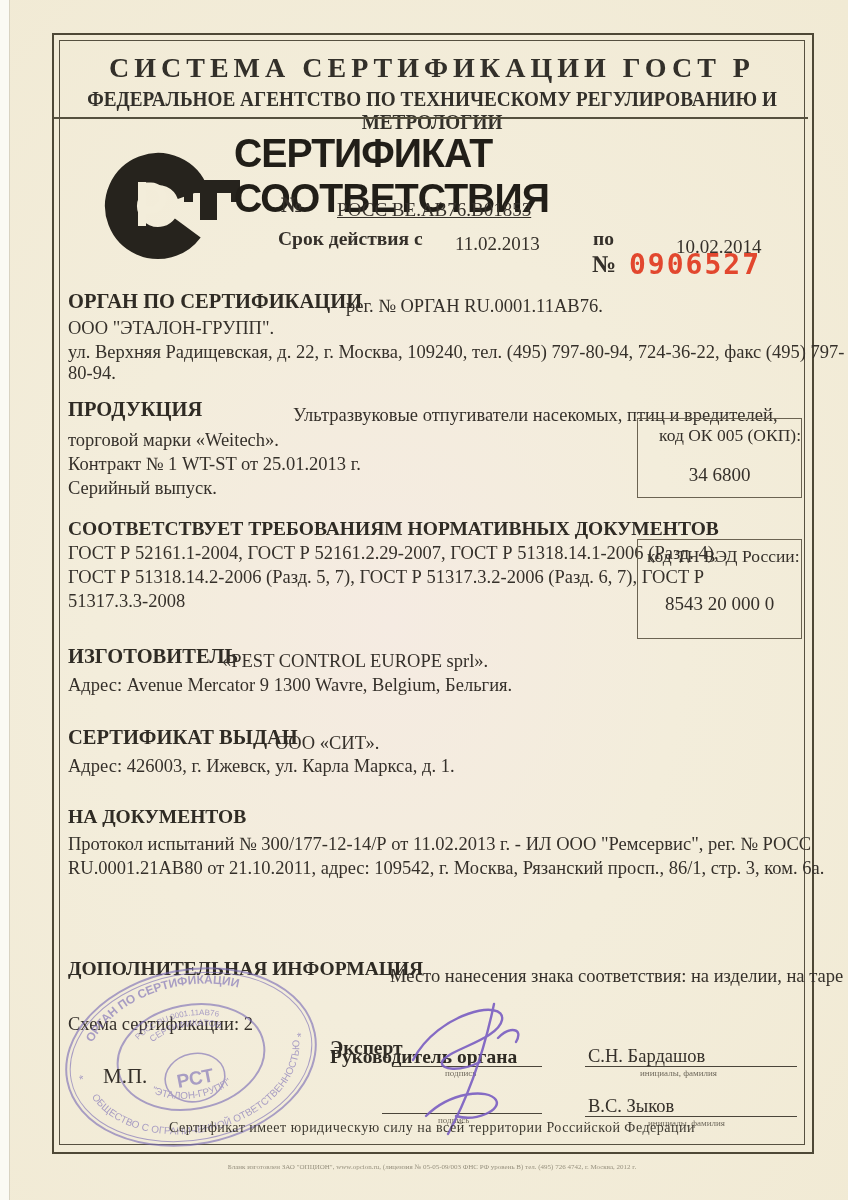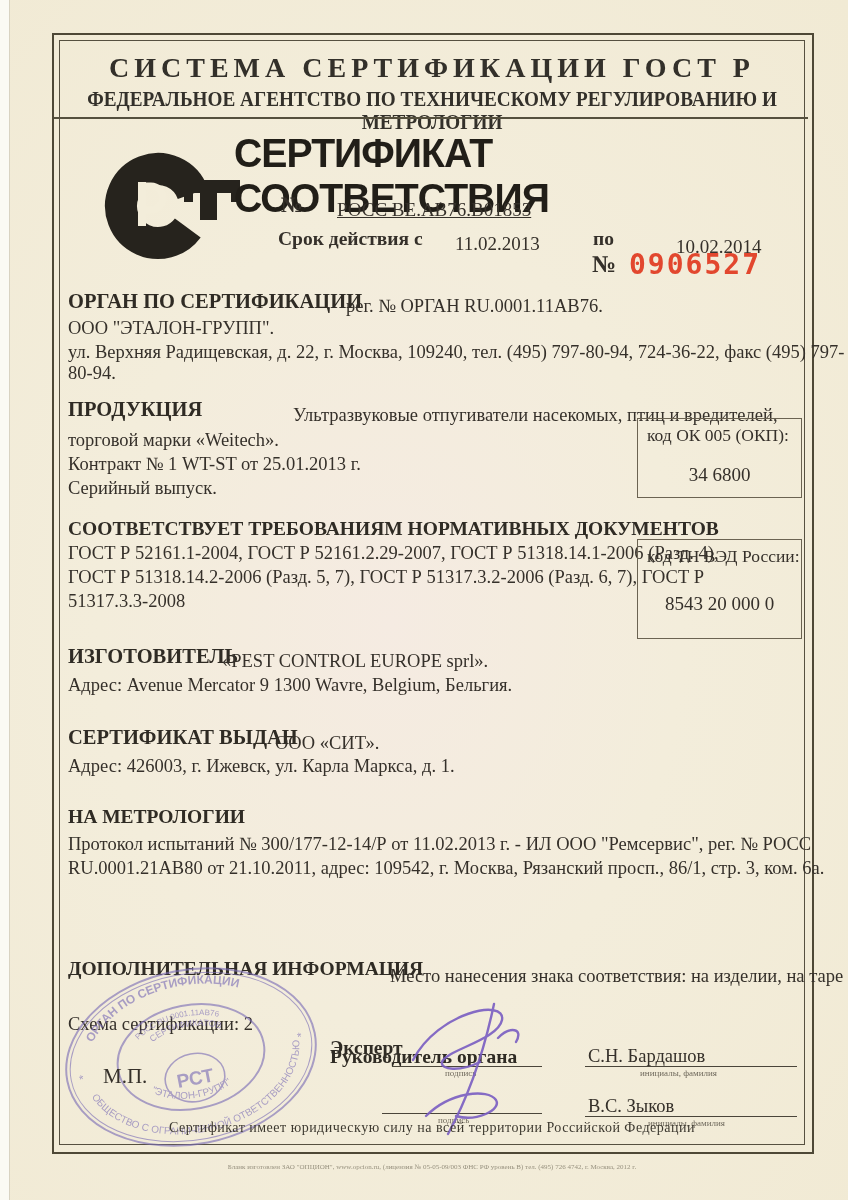--- a/index.html
+++ b/index.html
@@ -70,42 +70,42 @@
   <div class="abs serif18" style="left:346px;top:296px;">рег. № ОРГАН RU.0001.11АВ76.</div>
   <div class="abs serif18" style="left:68px;top:318px;">ООО "ЭТАЛОН-ГРУПП".</div>
   <div class="abs serif18" style="left:68px;top:342px;">ул. Верхняя Радищевская, д. 22, г. Москва, 109240, тел. (495) 797-80-94, 724-36-22, факс (495) 797-80-94.</div>
 
   <div class="abs h20" style="left:68px;top:398px;">ПРОДУКЦИЯ</div>
   <div class="abs serif18" style="left:293px;top:405px;">Ультразвуковые отпугиватели насекомых, птиц и вредителей,</div>
   <div class="abs serif18" style="left:68px;top:430px;">торговой марки «Weitech».</div>
   <div class="abs serif18" style="left:68px;top:454px;">Контракт № 1 WT-ST от 25.01.2013 г.</div>
   <div class="abs serif18" style="left:68px;top:478px;">Серийный выпуск.</div>
   <div class="abs code-box" style="left:637px;top:418px;width:163px;height:78px;">
-    <div class="code-label" style="margin:6px 0 0 9px;">код ОК 005 (ОКП):</div>
+    <div class="code-label" style="margin:6px 0 0 9px;text-align:right;">код ОК 005 (ОКП):</div>
     <div class="code-value" style="margin-top:18px;">34 6800</div>
   </div>
 
   <div class="abs b" style="left:68px;top:518px;font-size:19.5px;color:#2f2b24;">СООТВЕТСТВУЕТ ТРЕБОВАНИЯМ НОРМАТИВНЫХ ДОКУМЕНТОВ</div>
   <div class="abs serif18" style="left:68px;top:543px;">ГОСТ Р 52161.1-2004, ГОСТ Р 52161.2.29-2007, ГОСТ Р 51318.14.1-2006 (Разд. 4),</div>
   <div class="abs serif18" style="left:68px;top:567px;">ГОСТ Р 51318.14.2-2006 (Разд. 5, 7), ГОСТ Р 51317.3.2-2006 (Разд. 6, 7), ГОСТ Р</div>
   <div class="abs serif18" style="left:68px;top:591px;">51317.3.3-2008</div>
   <div class="abs code-box" style="left:637px;top:539px;width:163px;height:98px;">
     <div class="code-label" style="margin:6px 0 0 9px;">код ТН ВЭД России:</div>
     <div class="code-value" style="margin-top:26px;">8543 20 000 0</div>
   </div>
 
   <div class="abs h20" style="left:68px;top:645px;">ИЗГОТОВИТЕЛЬ</div>
   <div class="abs serif18" style="left:222px;top:651px;">«PEST CONTROL EUROPE sprl».</div>
   <div class="abs serif18" style="left:68px;top:675px;">Адрес: Avenue Mercator 9 1300 Wavre, Belgium, Бельгия.</div>
 
   <div class="abs h20" style="left:68px;top:726px;">СЕРТИФИКАТ ВЫДАН</div>
   <div class="abs serif18" style="left:275px;top:733px;">ООО «СИТ».</div>
   <div class="abs serif18" style="left:68px;top:756px;">Адрес: 426003, г. Ижевск, ул. Карла Маркса, д. 1.</div>
 
-  <div class="abs b" style="left:68px;top:806px;font-size:19.5px;color:#2f2b24;">НА МЕТРОЛОГИИ</div>
+  <div class="abs b" style="left:68px;top:806px;font-size:19.5px;color:#2f2b24;">НА ДОКУМЕНТОВ</div>
   <div class="abs serif18" style="left:68px;top:834px;">Протокол испытаний № 300/177-12-14/Р от 11.02.2013 г. - ИЛ ООО "Ремсервис", рег. № РОСС</div>
   <div class="abs serif18" style="left:68px;top:858px;">RU.0001.21АВ80 от 21.10.2011, адрес: 109542, г. Москва, Рязанский просп., 86/1, стр. 3, ком. 6а.</div>
 
   <div class="abs serif18" style="left:390px;top:966px;">Место нанесения знака соответствия: на изделии, на таре</div>
   <div class="abs b" style="left:68px;top:958px;font-size:19.5px;color:#2f2b24;">ДОПОЛНИТЕЛЬНАЯ ИНФОРМАЦИЯ</div>
   <div class="abs serif18" style="left:68px;top:1014px;">Схема сертификации: 2</div>
 
   <div class="abs stamp">
     <svg width="272" height="190" viewBox="0 0 272 190">
       <g stroke="#7b6db6" fill="none" stroke-width="2">

